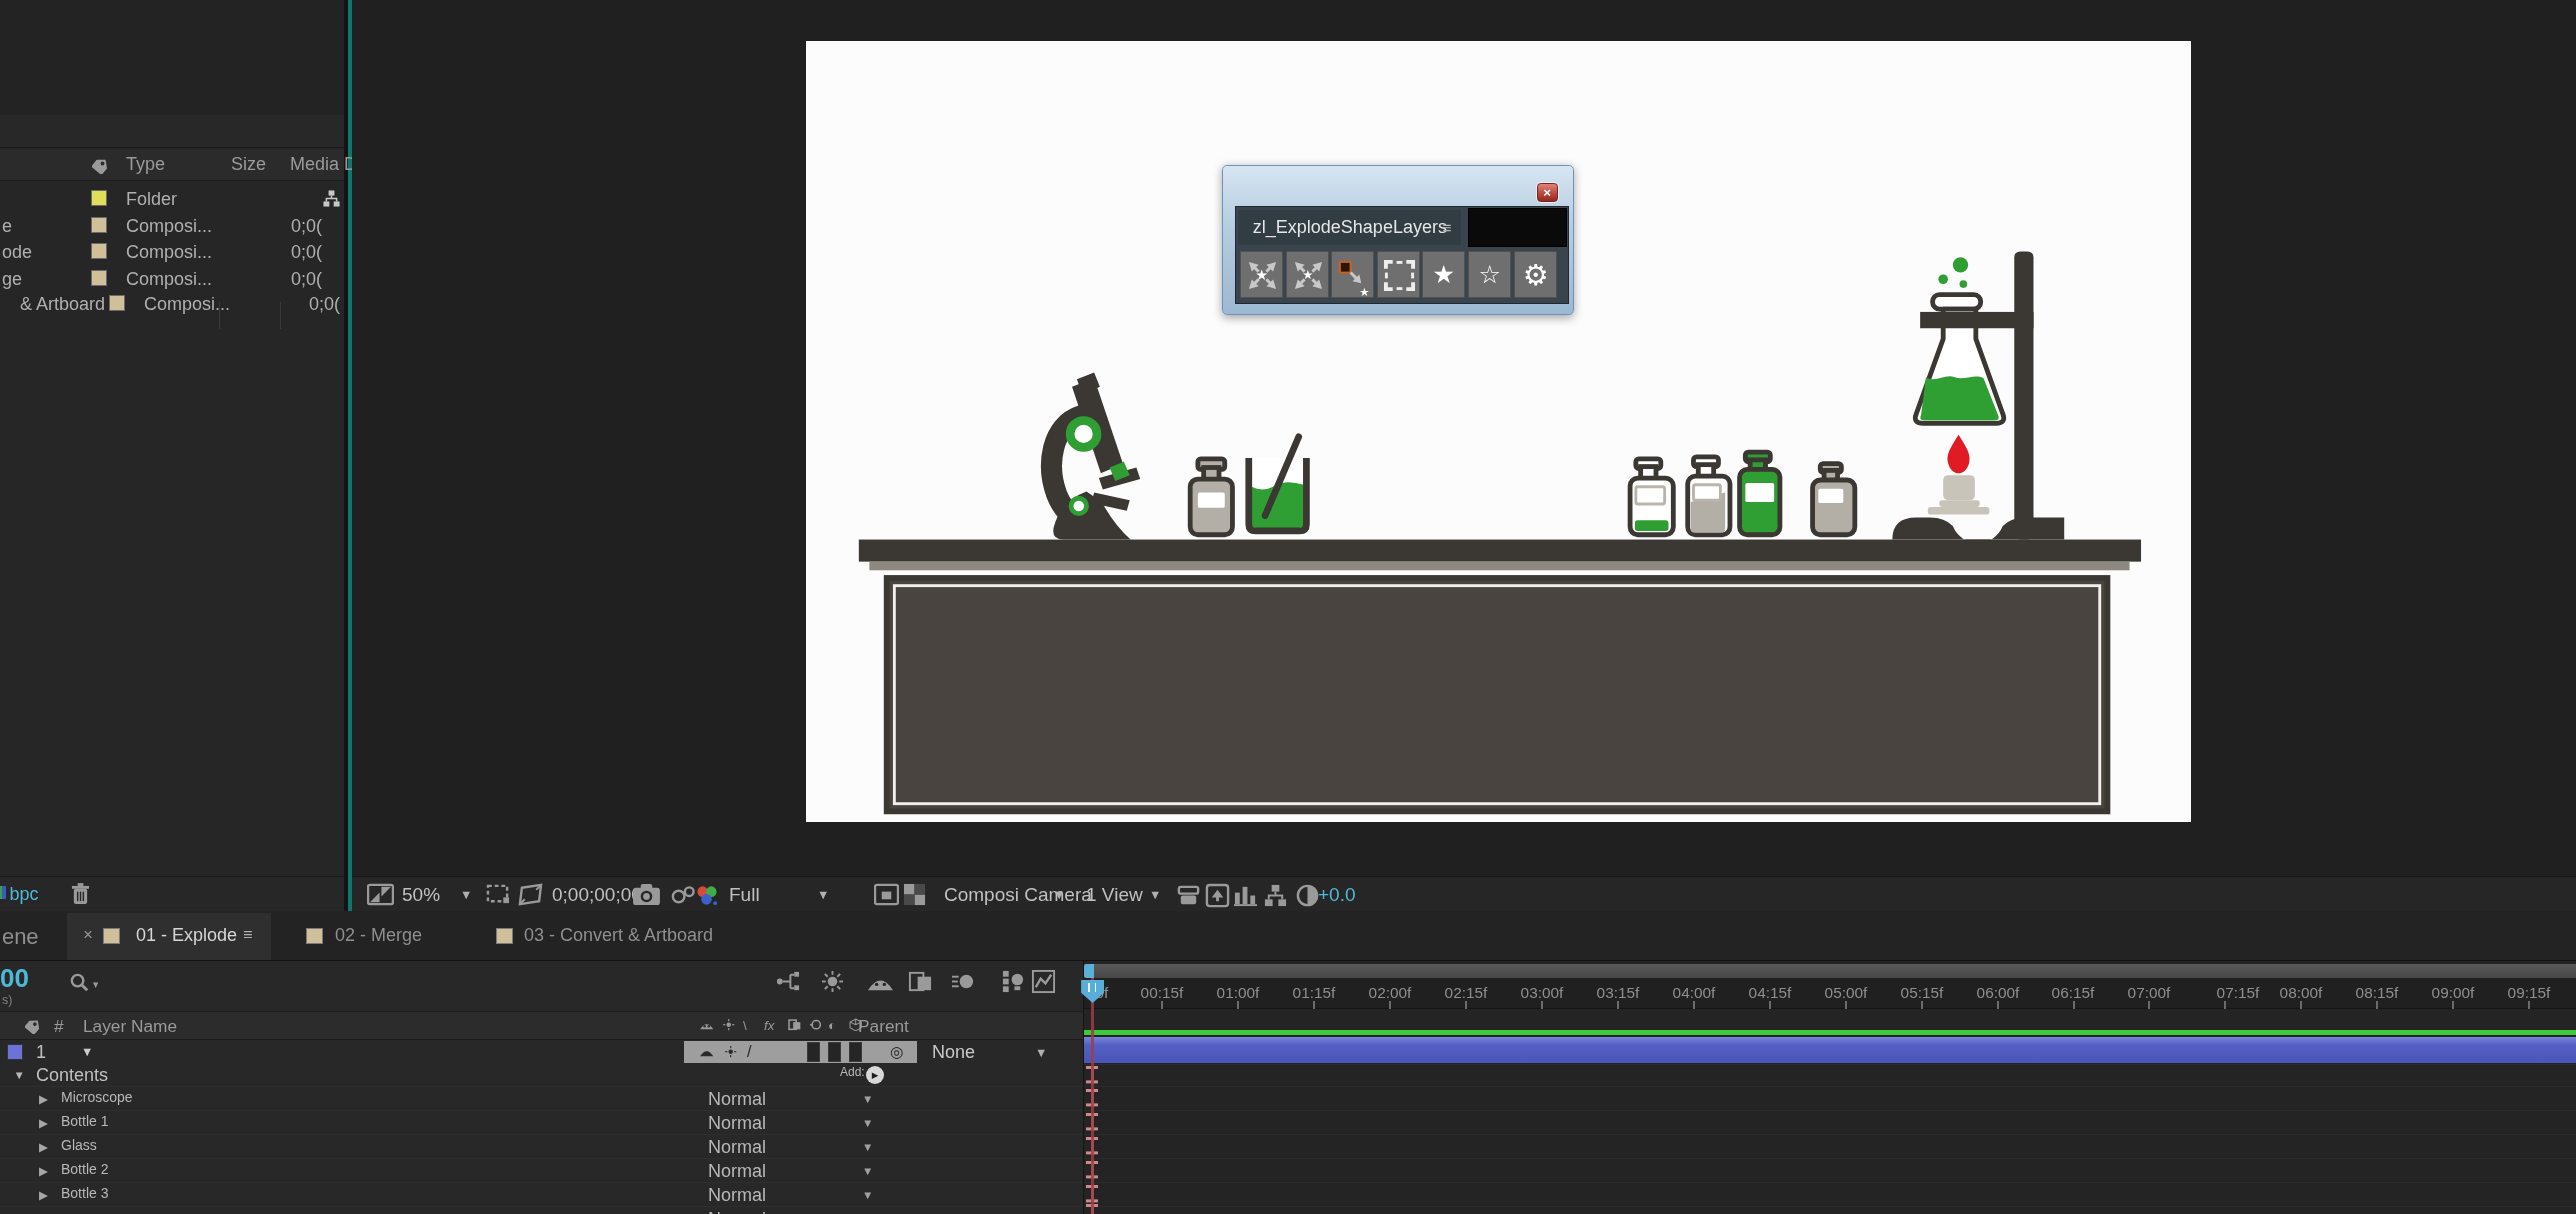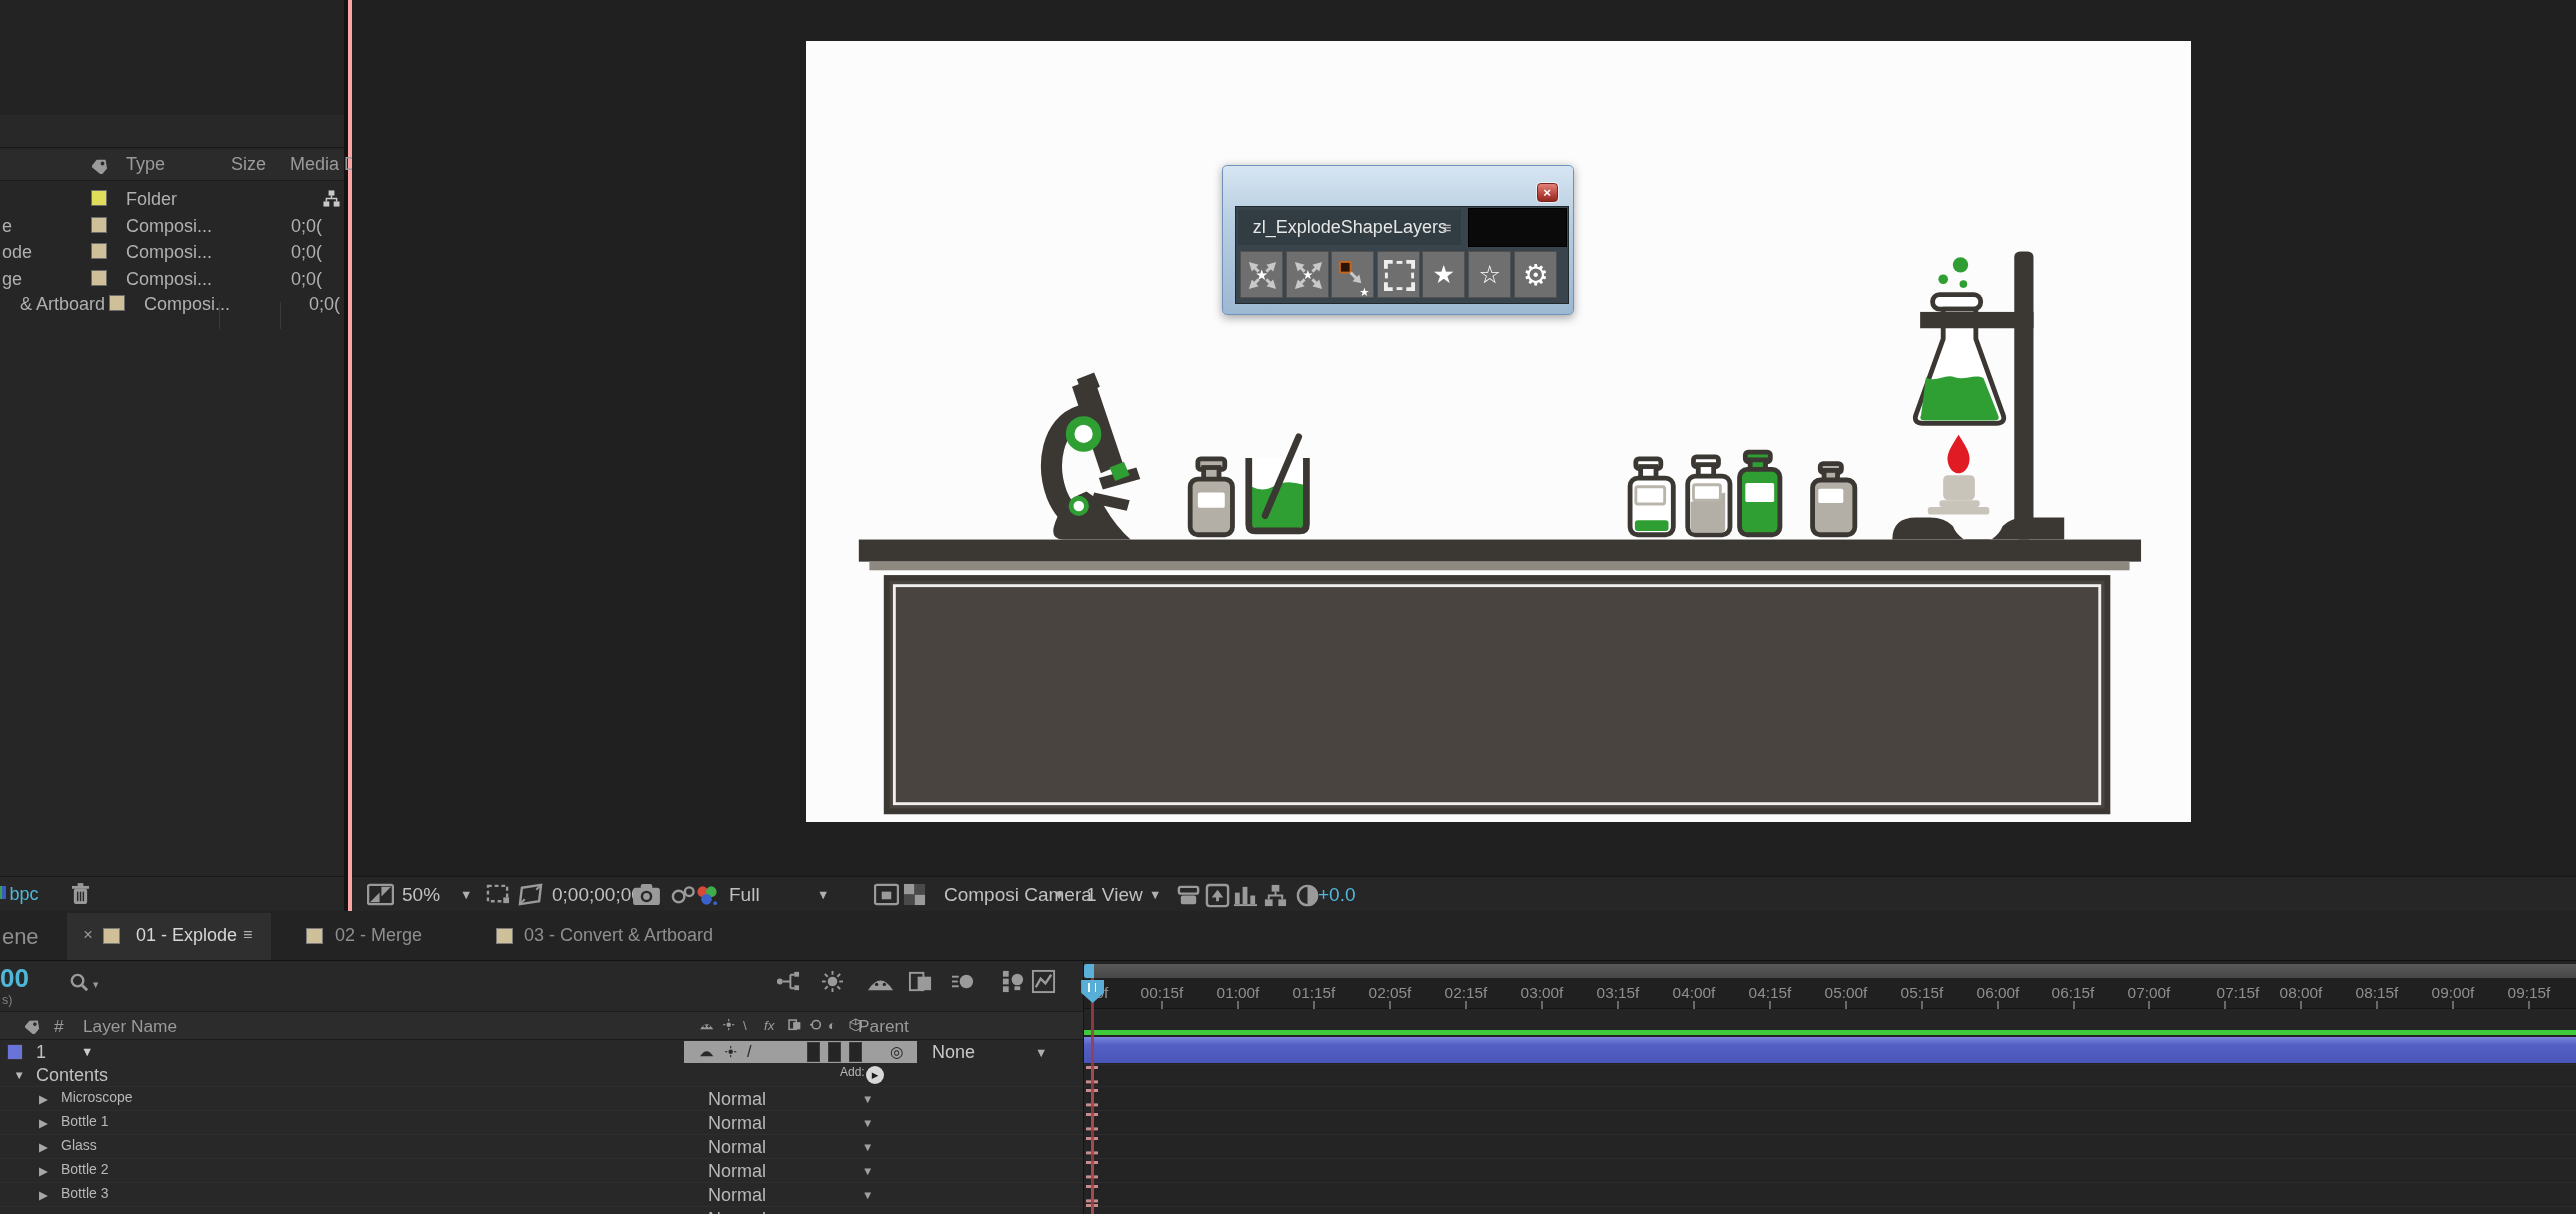--- a/index.html
+++ b/index.html
@@ -1,17 +1,17 @@
 <!DOCTYPE html>
 <html style="--accent_cyan: #4FB8D8; --ink: #3B3732; --scene_green: #2F9E33; --flame_red: #E01B24; --bottle_gray: #B3AFA7; --candle_gray: #C9C4BA; --table_front: #4A4440; --table_gray_strip: #8D8880; --canvas_white: #FCFCFC; --layer_bar_blue: #5560C4; --cached_green: #3FCA3B; --playhead_red: #A03C46; --ibeam_pink: #C98B8B; --selected_gray: #9E9E9E; --swatch_tan: #CFC09A; --swatch_yellow: #E0DD5A; --swatch_blue: #6A74D8; --dialog_chrome_top: #D6E5F2; --dialog_chrome_bottom: #9DB8D2; --close_red: #B8453C;"><head>
 <meta charset="utf-8">
 <style>
   html,body{margin:0;padding:0;background:#101010;}
   *{box-sizing:border-box;font-family:"Liberation Sans","DejaVu Sans",sans-serif;}
-  #stage{position:relative;width:2576px;height:1214px;background:#fca5a5;overflow:hidden;}
+  #stage{position:relative;width:2576px;height:1214px;background:#0f766e;overflow:hidden;}
   .abs{position:absolute;}
   .txt{position:absolute;white-space:nowrap;}
 
   
   #project-panel{position:absolute;left:0;top:0;width:348px;height:911px;background:#262626;border-right:4.8px solid #141414;}
   #pp-preview{position:absolute;left:0;top:0;width:100%;height:115px;background:#232323;}
   #pp-band{position:absolute;left:0;top:115px;width:100%;height:33px;background:#282828;border-bottom:1.9px solid #191919;}
   #pp-header{position:absolute;left:0;top:150px;width:100%;height:31px;background:#2b2b2b;border-bottom:1px solid #1c1c1c;color:#9a9a9a;font-size:18px;}
   .pp-col-sep{position:absolute;top:152px;width:1px;height:27px;background:#3a3a3a;}
   #project-rows{position:absolute;left:0;top:181px;width:100%;height:519px;}
@@ -629,21 +629,21 @@
       <div id="wa-handle"></div>
       <div id="ruler">
           <div id="ruler-labels">
             <span class="r-lbl zero" style="left: 11.5px;">0f</span>
             <span class="r-lbl" style="left: 78px;">00:15f</span>
             <span class="r-tick abs" style="left: 77px;"></span>
             <span class="r-lbl" style="left: 154px;">01:00f</span>
             <span class="r-tick abs" style="left: 153px;"></span>
             <span class="r-lbl" style="left: 230px;">01:15f</span>
             <span class="r-tick abs" style="left: 229px;"></span>
-            <span class="r-lbl" style="left: 306px;">02:05f</span>
+            <span class="r-lbl" style="left: 306px;">02:00f</span>
             <span class="r-tick abs" style="left: 305px;"></span>
             <span class="r-lbl" style="left: 382px;">02:15f</span>
             <span class="r-tick abs" style="left: 381px;"></span>
             <span class="r-lbl" style="left: 458px;">03:00f</span>
             <span class="r-tick abs" style="left: 457px;"></span>
             <span class="r-lbl" style="left: 534px;">03:15f</span>
             <span class="r-tick abs" style="left: 533px;"></span>
             <span class="r-lbl" style="left: 610px;">04:00f</span>
             <span class="r-tick abs" style="left: 609px;"></span>
             <span class="r-lbl" style="left: 686px;">04:15f</span>

